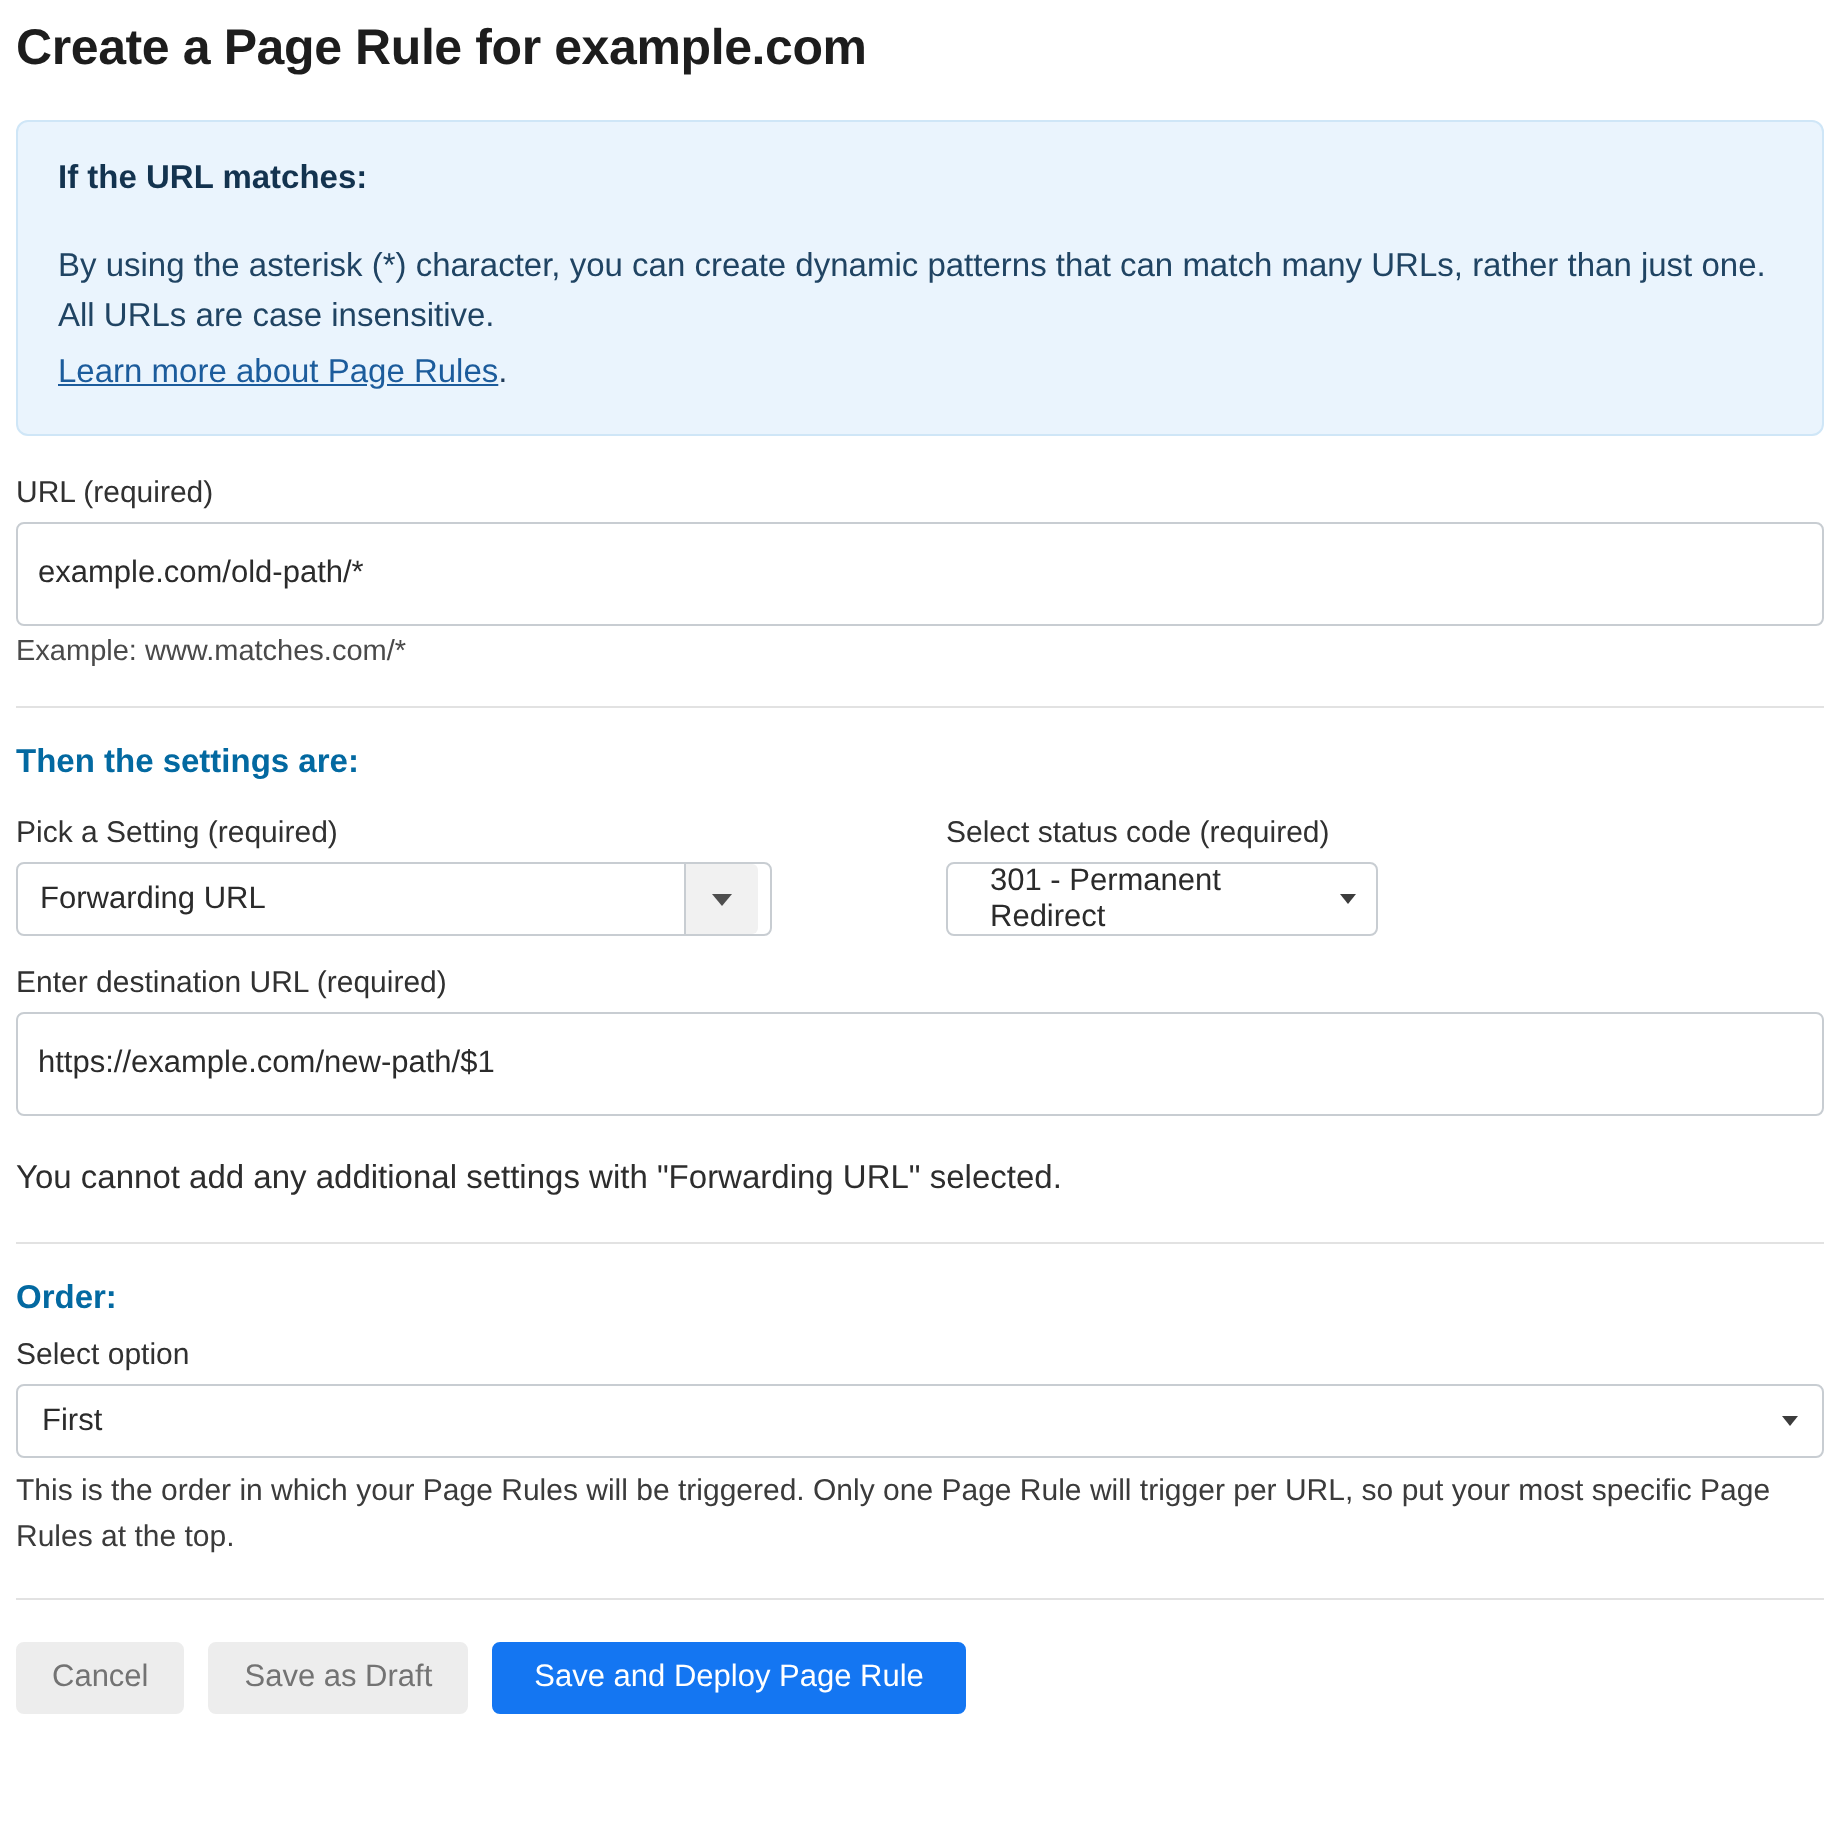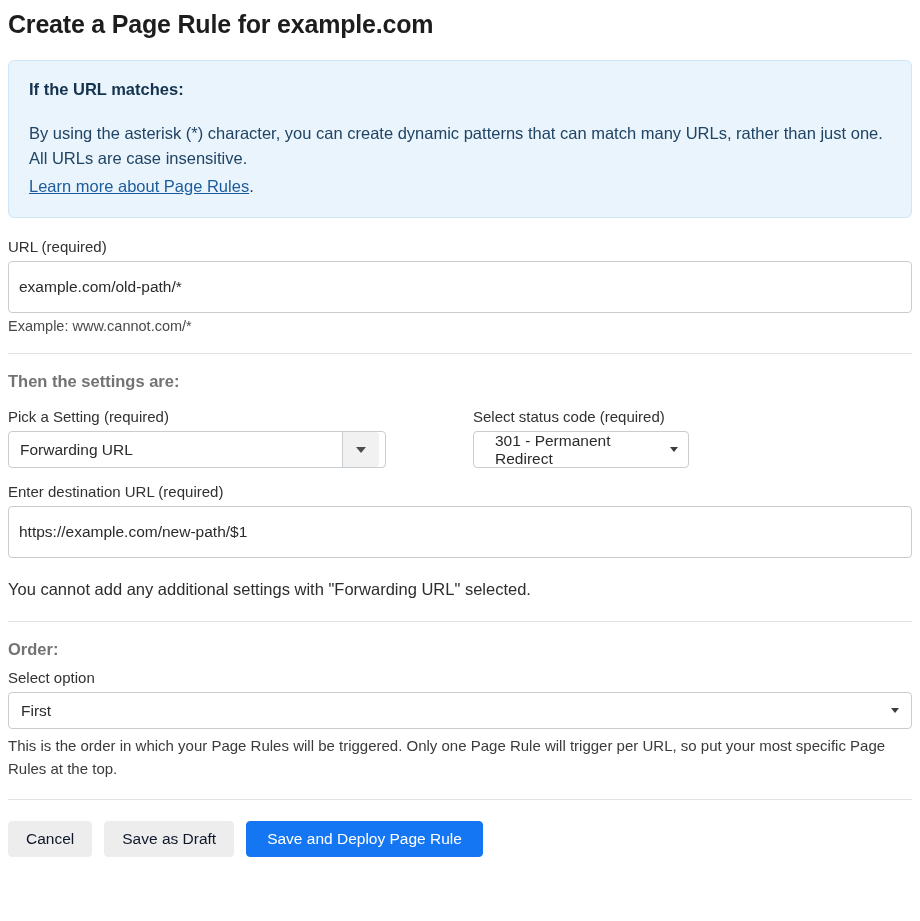--- a/index.html
+++ b/index.html
@@ -79,21 +79,21 @@
   }
 
   .divider {
     border: 0;
     border-top: 1px solid #e2e2e2;
     margin: 19px 0 0 0;
   }
   .section-title {
     font-size: 16.5px;
     font-weight: bold;
-    color: #737373;
+    color: #0369a1;
     margin-top: 18px;
   }
 
   
   .row {
     display: flex;
     margin-top: 17px;
     gap: 22px;
   }
   .col-setting { width: 443px; }
@@ -191,21 +191,21 @@
     font-family: "Liberation Sans", sans-serif;
     border: 1px solid transparent;
     cursor: pointer;
     display: inline-flex;
     align-items: center;
     justify-content: center;
     padding: 0 17px;
   }
   .btn-secondary {
     background: #ededed;
-    color: #0f172a;
+    color: #737373;
     border-color: #ededed;
   }
   .btn-primary {
     background: #1476f2;
     color: #ffffff;
     border-color: #1476f2;
     padding: 0 20px;
   }
 </style>
 </head>
@@ -217,21 +217,21 @@
 
   <div class="callout">
     <div class="callout-title">If the URL matches:</div>
     <div class="callout-body">By using the asterisk (*) character, you can create dynamic patterns that can match many URLs, rather than just one. All URLs are case insensitive.</div>
     <span class="callout-link-wrap"><a class="callout-link">Learn more about Page Rules</a><span>.</span></span>
   </div>
 
   <div class="field-block">
     <label class="field-label">URL (required)</label>
     <input class="text-input" type="text" value="example.com/old-path/*" style="">
-    <div class="helper-text">Example: www.cannot.com/*</div>
+    <div class="helper-text">Example: www.matches.com/*</div>
   </div>
 
   <hr class="divider">
 
   <div class="section-title">Then the settings are:</div>
 
   <div class="row">
     <div class="col-setting">
       <label class="field-label">Pick a Setting (required)</label>
       <div class="select-box select-setting">

